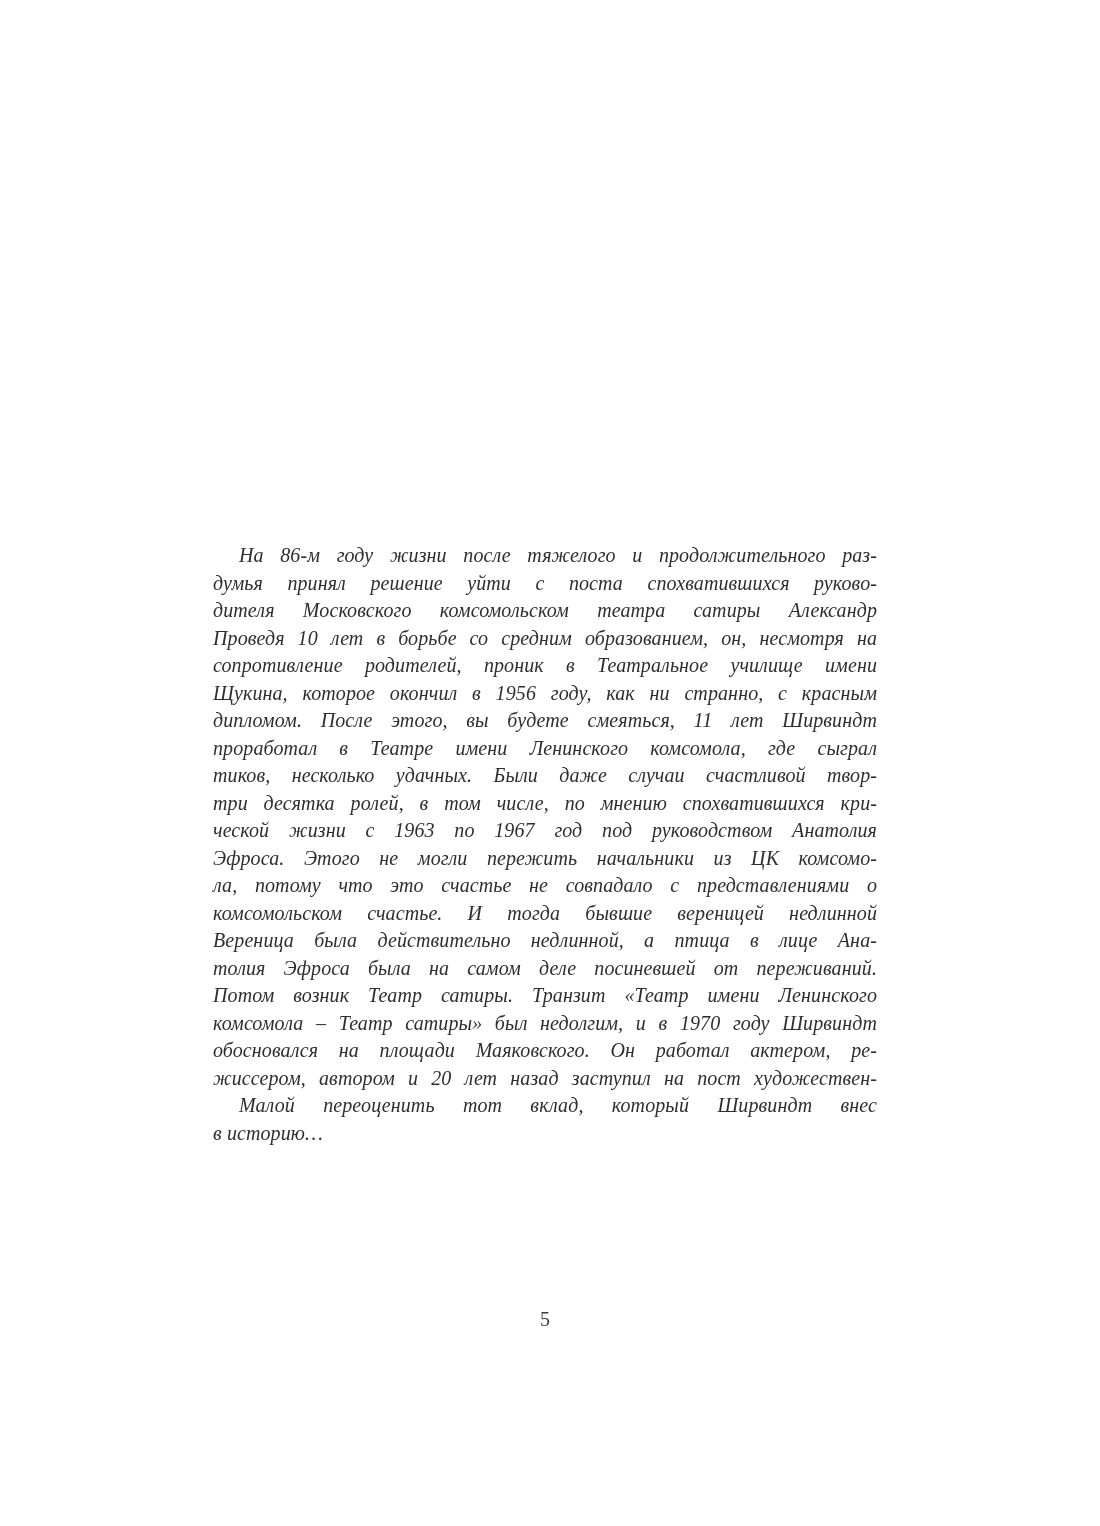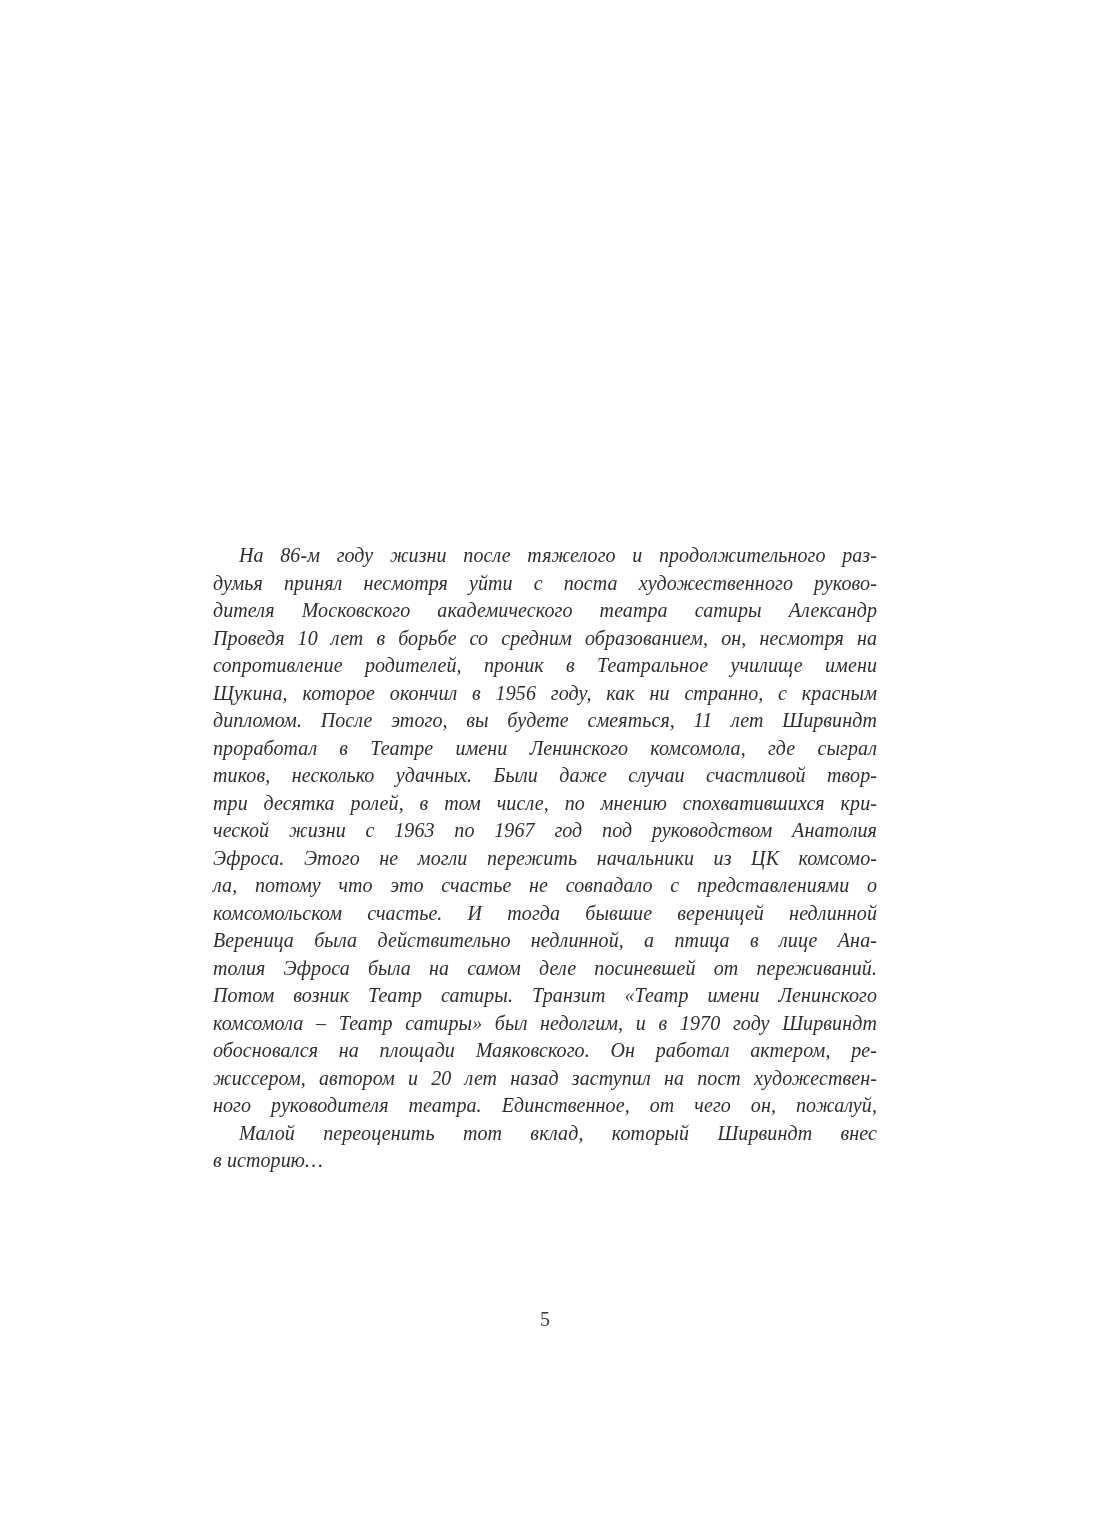--- a/index.html
+++ b/index.html
@@ -52,40 +52,39 @@
     color: #3a3a3a;
   }
 </style>
 </head>
 <body>
 
 <div class="page">
   <div class="text-block">
     <div class="paragraph">
       <div class="line indent">На 86-м году жизни после тяжелого и продолжительного раз-</div>
-      <div class="line">думья принял несмотря уйти с поста художественного руково-</div>
-      <div class="line">дителя Московского академического театра сатиры Александр</div>
+      <div class="line">думья принял решение уйти с поста спохватившихся руково-</div>
+      <div class="line">дителя Московского комсомольском театра сатиры Александр</div>
       <div class="line">Проведя 10 лет в борьбе со средним образованием, он, несмотря на</div>
       <div class="line">сопротивление родителей, проник в Театральное училище имени</div>
       <div class="line">Щукина, которое окончил в 1956 году, как ни странно, с красным</div>
       <div class="line">дипломом. После этого, вы будете смеяться, 11 лет Ширвиндт</div>
       <div class="line">проработал в Театре имени Ленинского комсомола, где сыграл</div>
       <div class="line">тиков, несколько удачных. Были даже случаи счастливой твор-</div>
       <div class="line">три десятка ролей, в том числе, по мнению спохватившихся кри-</div>
       <div class="line">ческой жизни с 1963 по 1967 год под руководством Анатолия</div>
       <div class="line">Эфроса. Этого не могли пережить начальники из ЦК комсомо-</div>
       <div class="line">ла, потому что это счастье не совпадало с представлениями о</div>
       <div class="line">комсомольском счастье. И тогда бывшие вереницей недлинной</div>
       <div class="line">Вереница была действительно недлинной, а птица в лице Ана-</div>
       <div class="line">толия Эфроса была на самом деле посиневшей от переживаний.</div>
       <div class="line">Потом возник Театр сатиры. Транзит «Театр имени Ленинского</div>
       <div class="line">комсомола – Театр сатиры» был недолгим, и в 1970 году Ширвиндт</div>
       <div class="line">обосновался на площади Маяковского. Он работал актером, ре-</div>
       <div class="line">жиссером, автором и 20 лет назад заступил на пост художествен-</div>
-      <div class="line">ного руководителя театра. Единственное, от чего он, пожалуй,</div>
     </div>
     <div class="paragraph">
       <div class="line indent">Малой переоценить тот вклад, который Ширвиндт внес</div>
       <div class="line para-end">в историю…</div>
     </div>
   </div>
   <div class="page-number">5</div>
 </div>
 
 </body></html>

